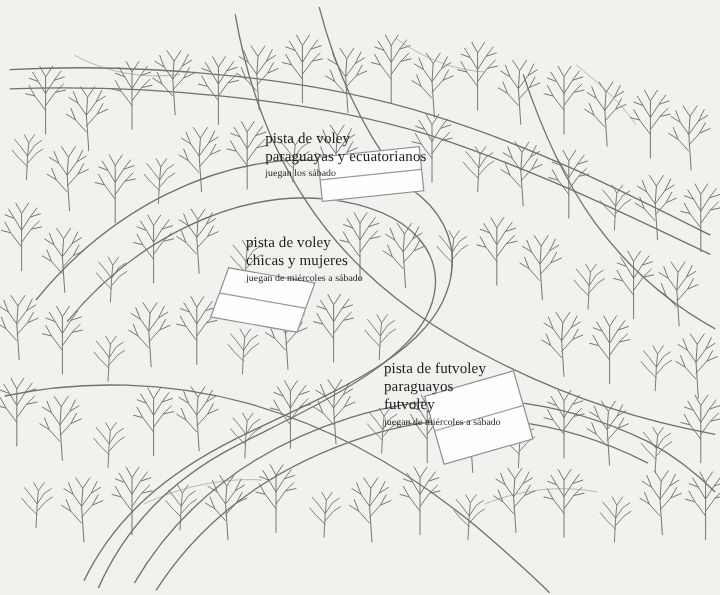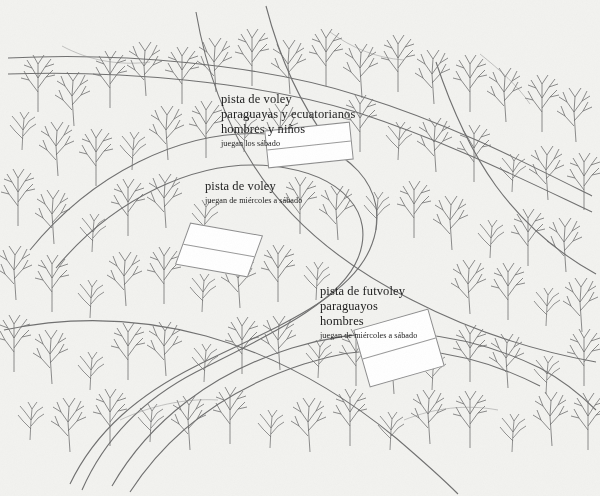--- a/index.html
+++ b/index.html
@@ -32,20 +32,21 @@
     left: 0;
     right: 0;
     top: 50%;
     border-top: 1px solid #9a9a9a;
   }
   .label {
     position: absolute;
     color: #1a1a1a;
     line-height: 1.18;
     white-space: nowrap;
+    margin-top: 16px;
   }
   .label .ttl {
     display: block;
     font-size: 12.5px;
     letter-spacing: 0.1px;
   }
   .label .sub {
     display: block;
     font-size: 8.2px;
     margin-top: 2.5px;
@@ -207,39 +208,39 @@
       <path d="M404,420 C434,408 466,404 498,410"></path>
     </g>
   </svg>
 
   <div class="court" style="left:266px; top:126px; width:86px; height:38px; transform: rotate(-6deg);">
     <div class="midline"></div>
   </div>
   <div class="label" style="left:221px; top:92px;">
     <span class="ttl">pista de voley</span>
     <span class="ttl">paraguayas y ecuatorianos</span>
-    <span class="ttl">hombres y niños</span>
     <span class="sub">juegan los sábado</span>
   </div>
 
   <div class="court" style="left:182px; top:228px; width:74px; height:44px; transform: rotate(10deg) skewX(-10deg);">
     <div class="midline"></div>
   </div>
   <div class="label" style="left:205px; top:179px;">
     <span class="ttl">pista de voley</span>
+    <span class="ttl">chicas y mujeres</span>
     <span class="sub">juegan de miércoles a sábado</span>
   </div>
 
   <div class="court" style="left:360px; top:318px; width:78px; height:60px; transform: rotate(-16deg);">
     <div class="midline"></div>
   </div>
   <div class="label" style="left:320px; top:284px;">
     <span class="ttl">pista de futvoley</span>
     <span class="ttl">paraguayos</span>
-    <span class="ttl">hombres</span>
+    <span class="ttl">futvoley</span>
     <span class="sub">juegan de miércoles a sábado</span>
   </div>
 
   <svg class="grain">
     <filter id="noise">
       <feTurbulence type="fractalNoise" baseFrequency="0.9" numOctaves="3"></feTurbulence>
       <feColorMatrix type="saturate" values="0"></feColorMatrix>
       <feComponentTransfer>
           <feFuncA type="linear" slope="0.08"></feFuncA>
         </feComponentTransfer>

